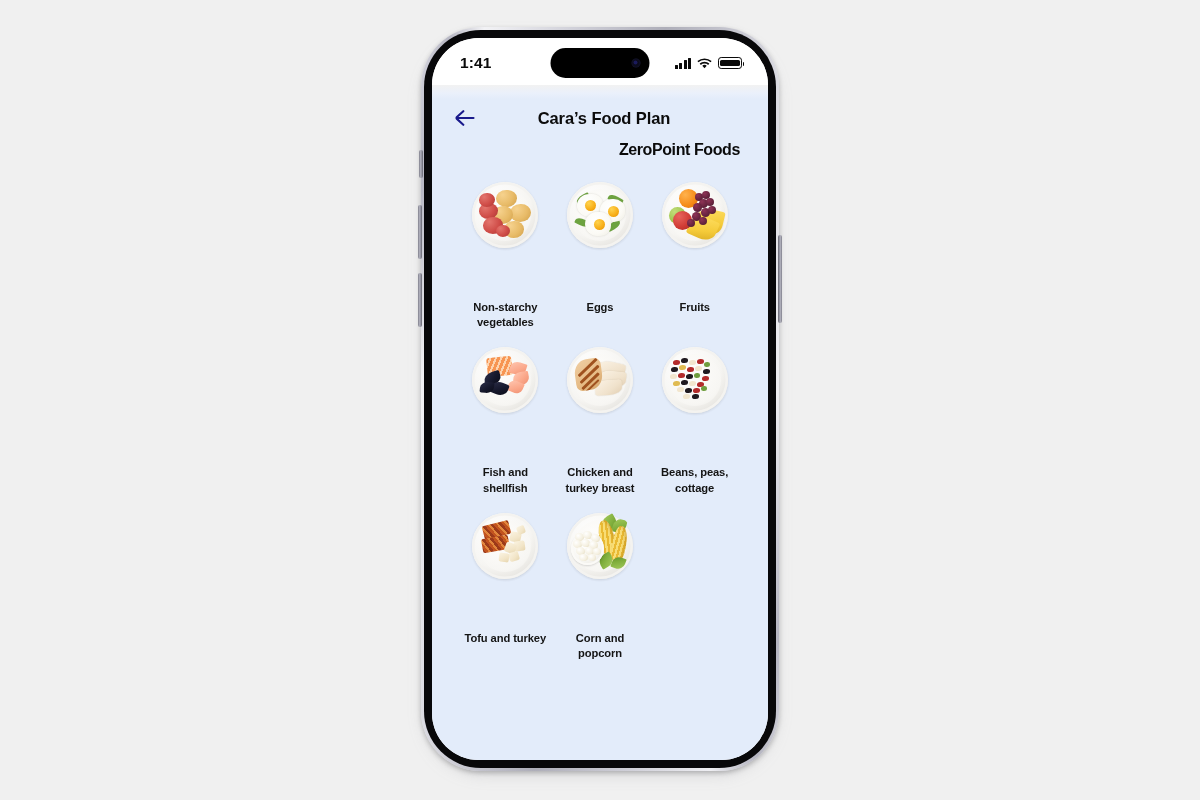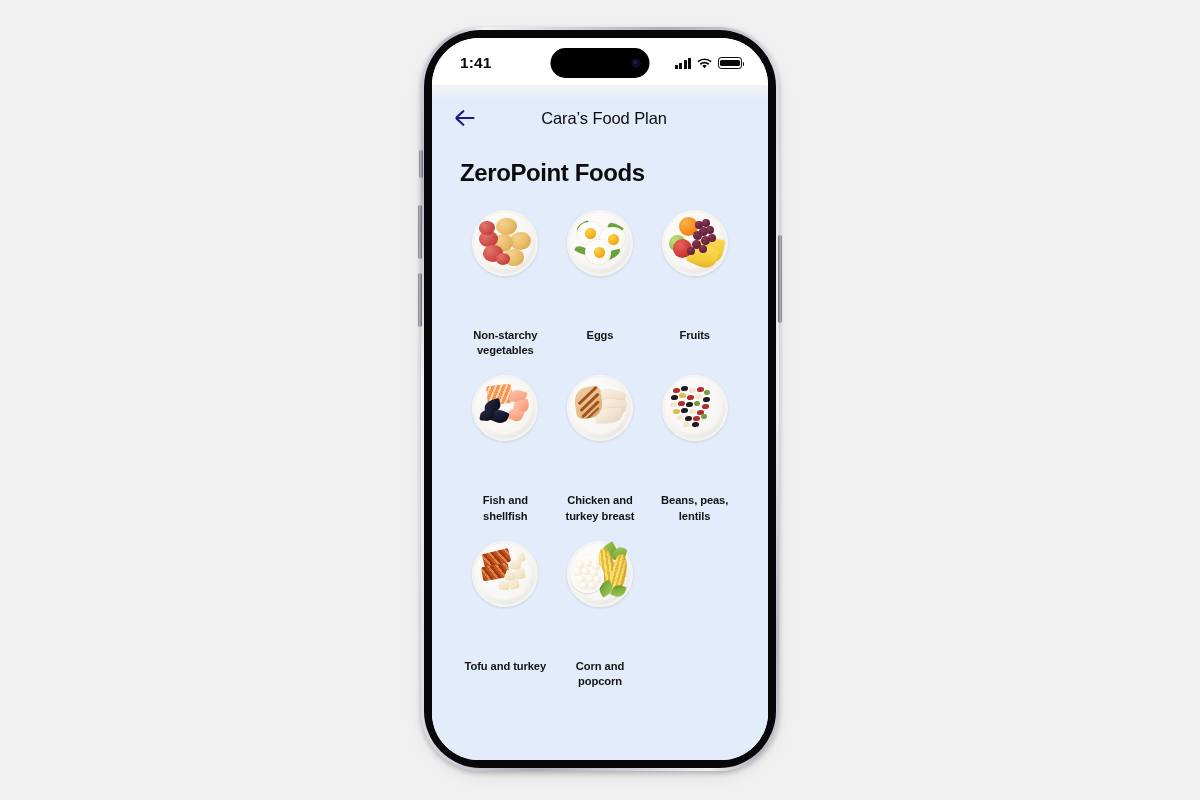--- a/index.html
+++ b/index.html
@@ -210,41 +210,42 @@
   }
   .nav-title {
     position: absolute;
     left: 0; right: 0;
     top: 10px;
     height: 46px;
     display: flex;
     align-items: center;
     justify-content: center;
     font-size: 16.5px;
-    font-weight: 400;
+    font-weight: 700;
     color: #0b0b0b;
     letter-spacing: -0.1px;
     pointer-events: none;
     padding-left: 8px;
   }
 
   
   .content {
     flex: 1 1 auto;
     min-height: 0;
     overflow: hidden;
     padding: 0 28px;
   }
 
   .page-title {
-    font-size: 24px;
+    font-size: 16px;
     font-weight: 800;
     color: #0b0b0b;
     letter-spacing: -0.4px;
-    margin-top: 18px;
+    margin-top: 0;
+    text-align: right;
   }
   .page-desc {
     margin-top: 15px;
     font-size: 12.8px;
     line-height: 1.52;
     color: #1a1a1a;
     max-width: 280px;
     letter-spacing: -0.05px;
   }
 
@@ -599,21 +600,21 @@
                 <span class="bean bean-wht" style="left:30px;top:37px;width:7px;height:5px;"></span>
                 <span class="bean bean-red" style="left:38px;top:38px;width:7px;height:5px;"></span>
                 <span class="bean bean-wht" style="left:18px;top:43px;width:7px;height:5px;"></span>
                 <span class="bean bean-blk" style="left:26px;top:44px;width:7px;height:5px;"></span>
                 <span class="bean bean-red" style="left:34px;top:44px;width:7px;height:5px;"></span>
                 <span class="bean bean-grn" style="left:42px;top:42px;width:6px;height:5px;"></span>
                 <span class="bean bean-wht" style="left:24px;top:50px;width:7px;height:5px;"></span>
                 <span class="bean bean-blk" style="left:33px;top:50px;width:7px;height:5px;"></span>
               </div>
             </div>
-            <div class="food-label">Beans, peas, lentils</div>
+            <div class="food-label">Beans, peas, cottage</div>
           </div>
 
           <div class="food-cell">
             <div class="food-img">
               <div class="plate"></div>
               <div class="food-items">
                 <span class="tempeh" style="left:14px;top:13px;width:27px;height:14px;transform:rotate(-14deg);"></span>
                 <span class="tempeh" style="left:13px;top:27px;width:27px;height:14px;transform:rotate(-10deg);"></span>
                 <span class="tofu" style="left:41px;top:22px;width:11px;height:10px;transform:rotate(12deg);"></span>
                 <span class="tofu" style="left:45px;top:31px;width:11px;height:10px;transform:rotate(-8deg);"></span>

